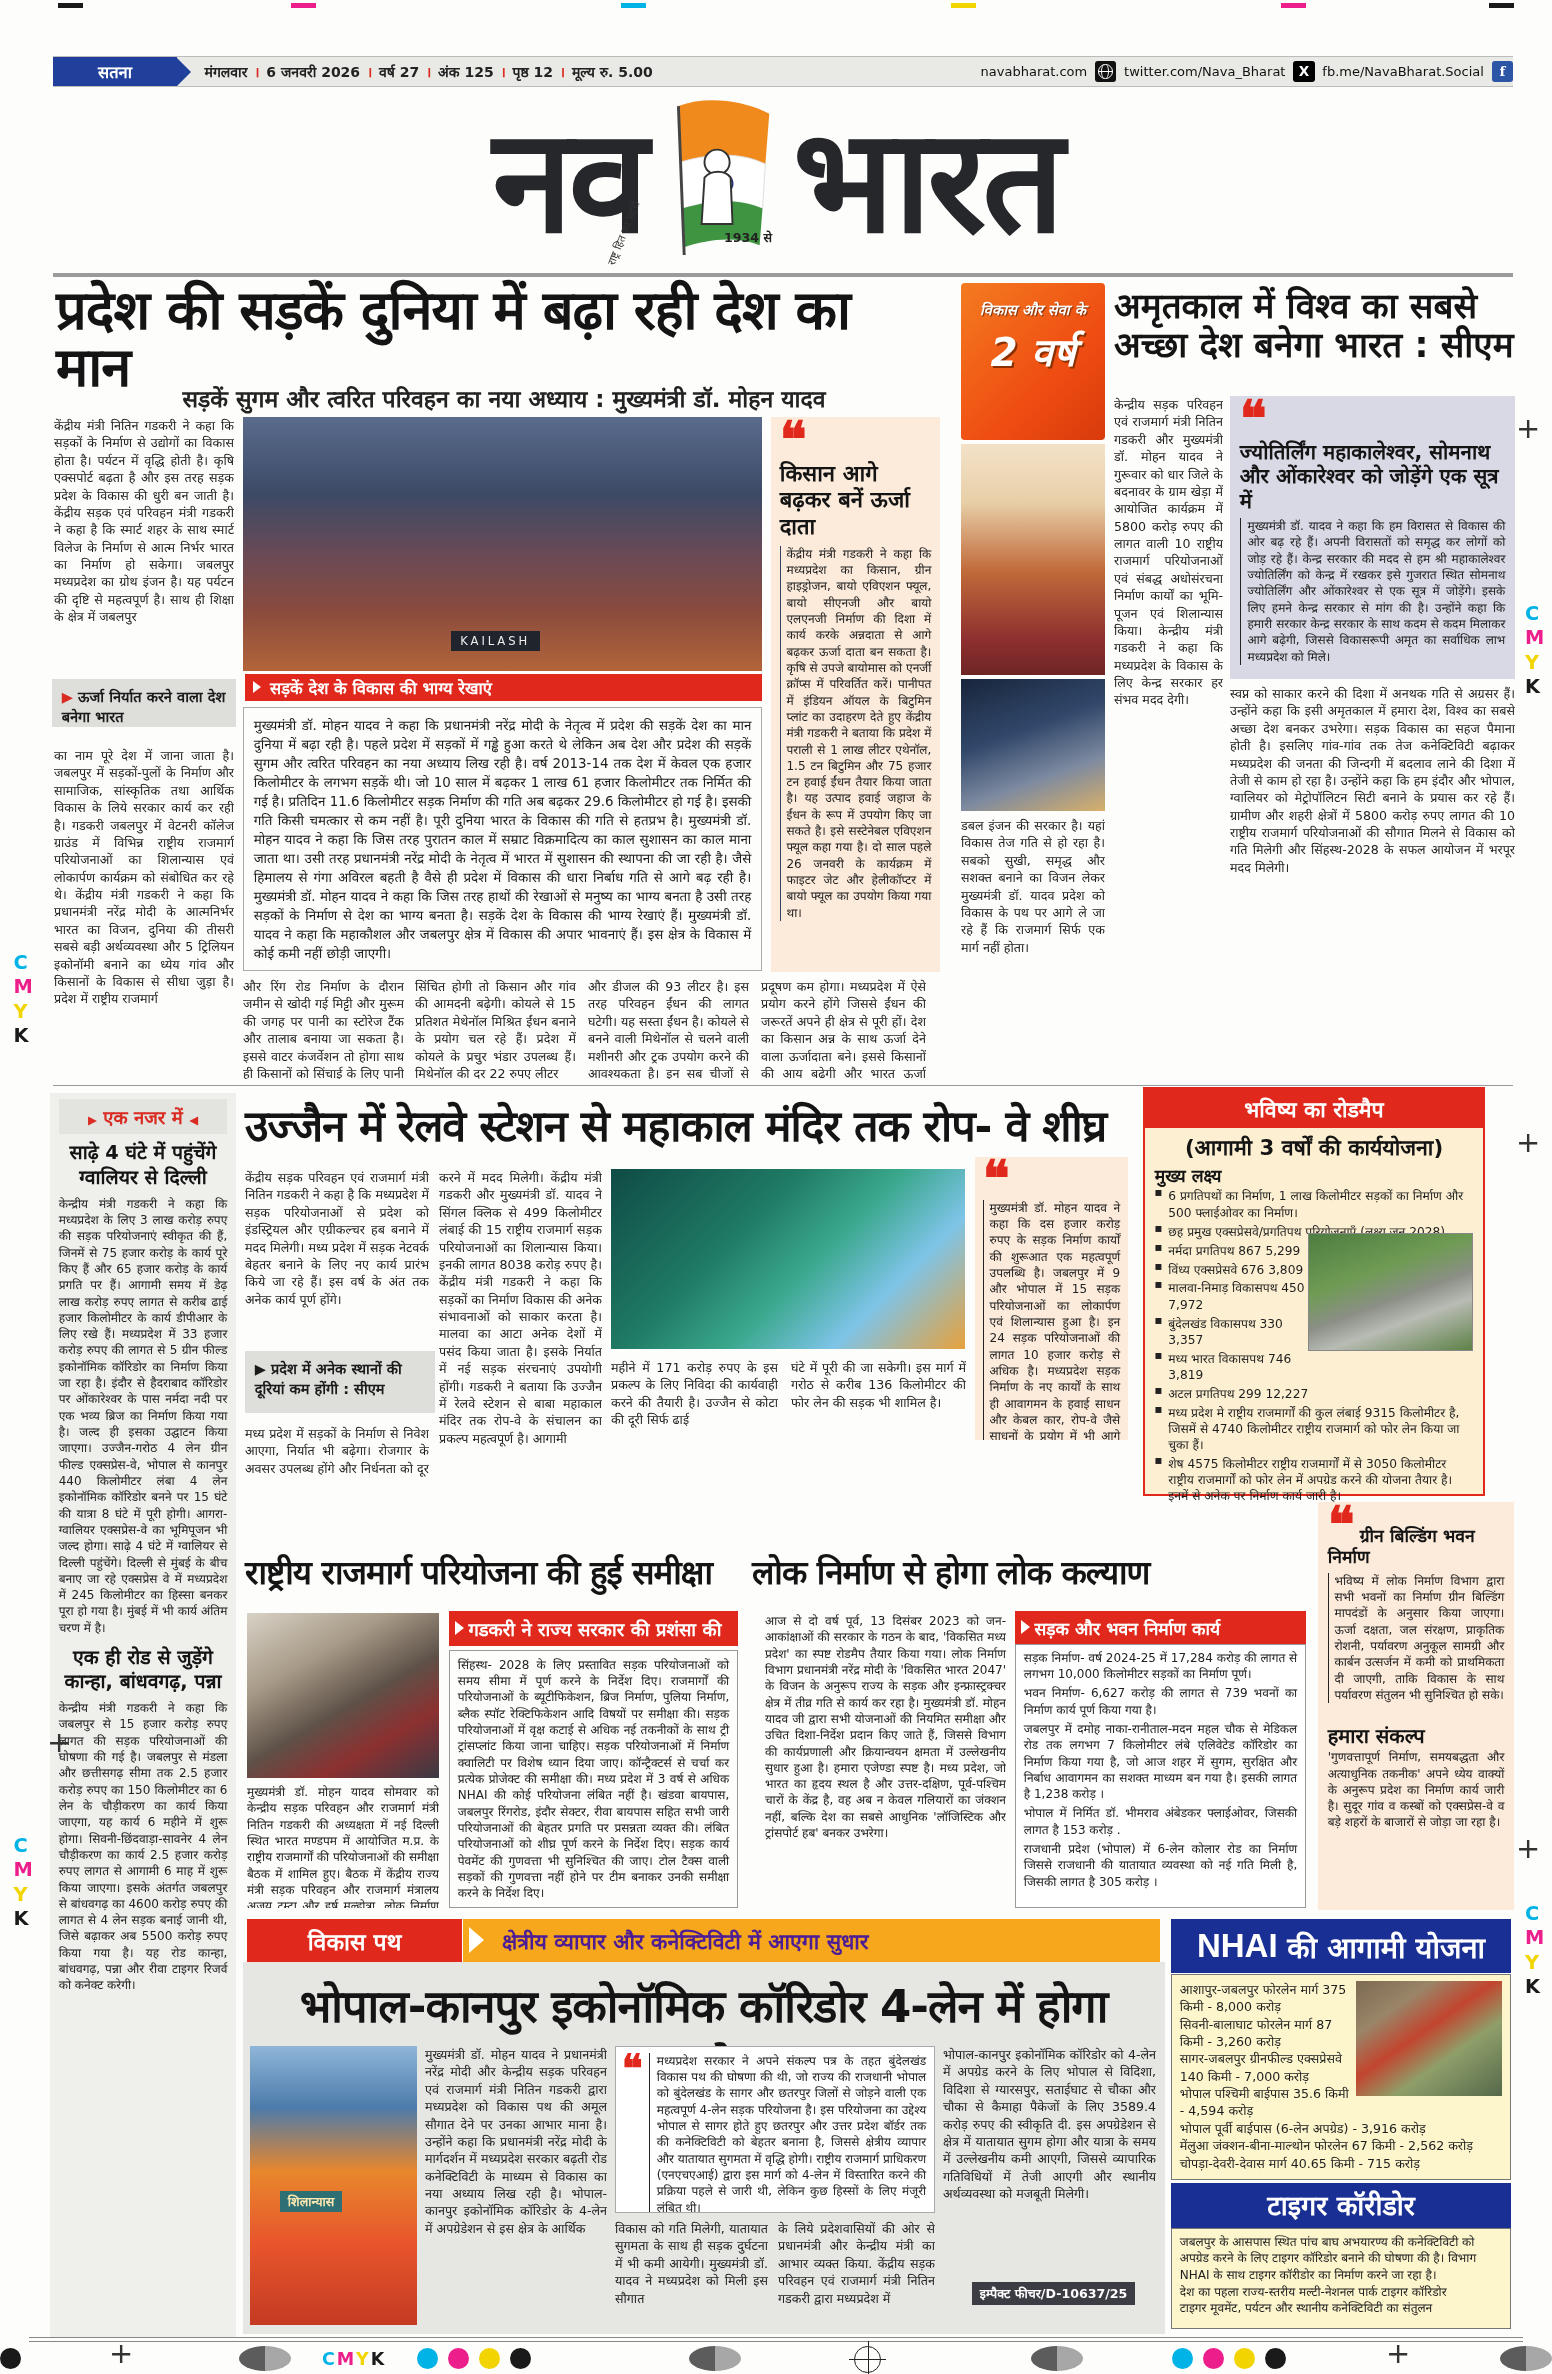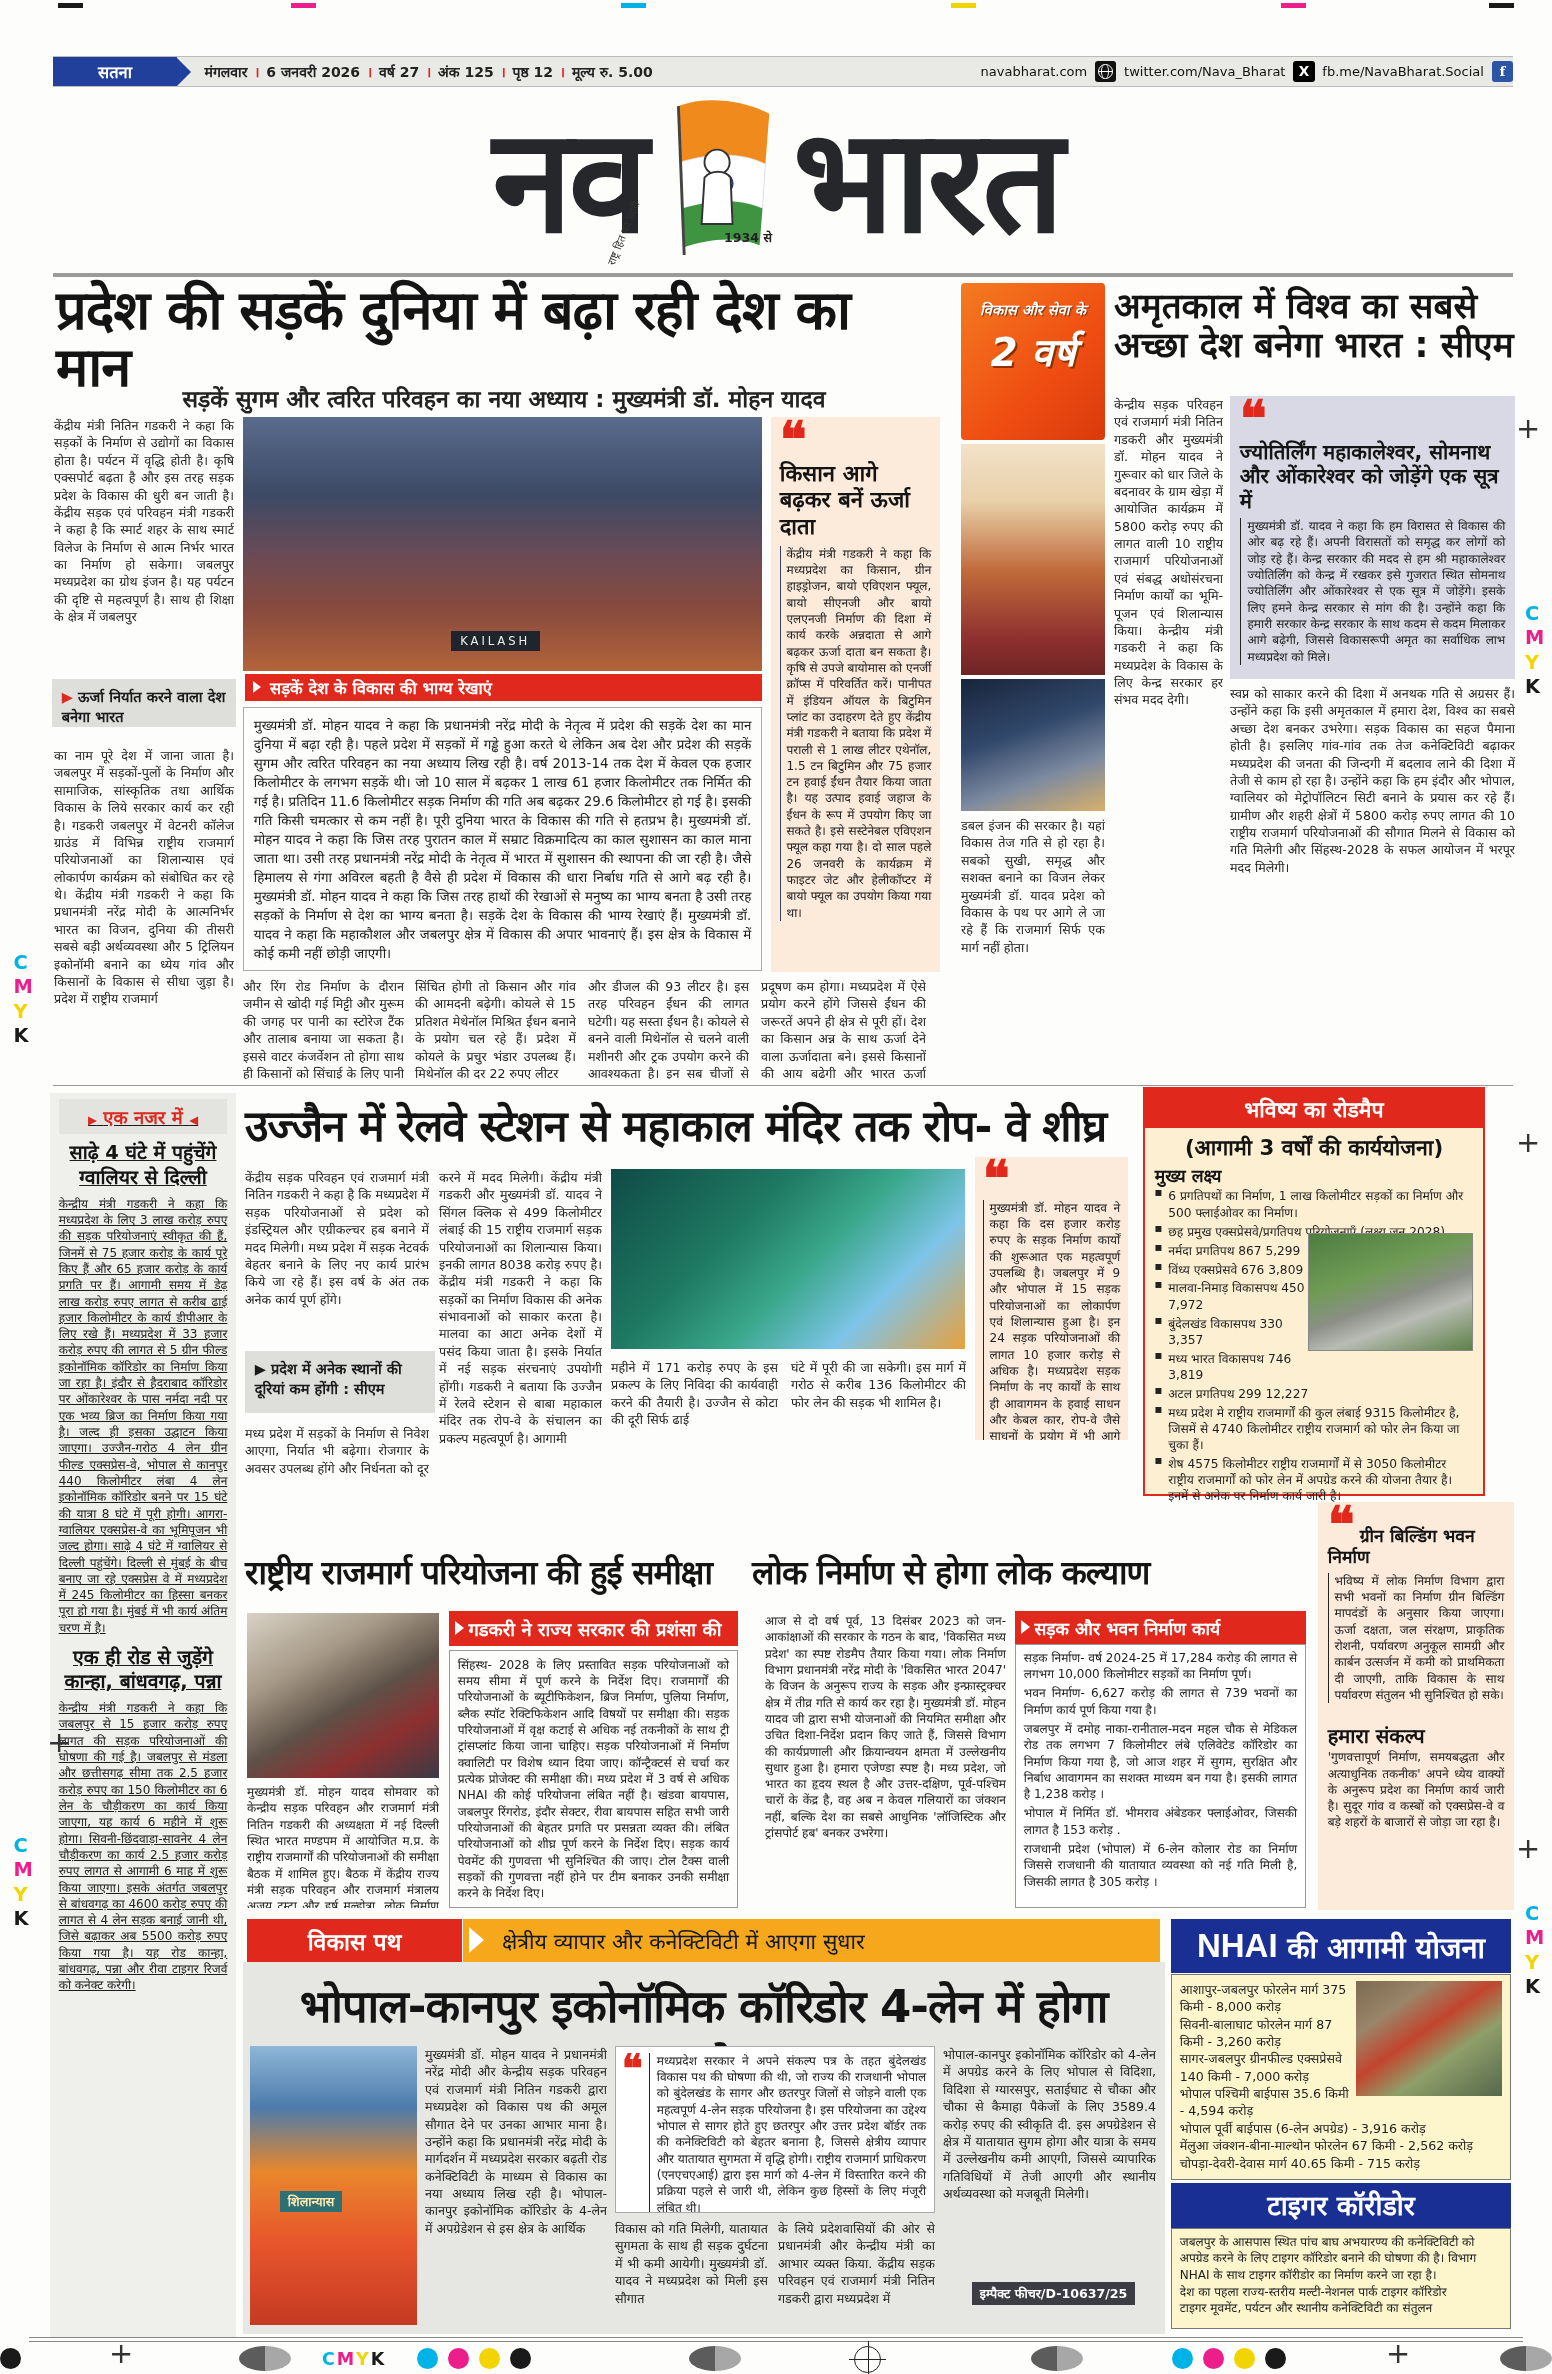--- a/index.html
+++ b/index.html
@@ -49,21 +49,21 @@
   .hrule{background:#999;height:1px;}
   
   .badge{left:961px;top:283px;width:144px;height:157px;background:linear-gradient(135deg,#f47b20,#ef4d12 60%,#d93a0c);border-radius:3.9px;color:#fff;text-align:center;padding-top:15.5px;box-sizing:border-box;}
   .badge .l1{font-size:14.6px;font-weight:bold;font-style:italic;text-shadow:1px 1px 1px #7a2c00;}
   .badge .l2{font-size:39px;font-weight:bold;font-style:italic;text-shadow:1.9px 1.9px 0 #8b3000;margin-top:5.8px;}
   
   .cm-head{left:1114px;top:287px;width:403px;font-size:35px;font-weight:bold;line-height:1.12;color:#141414;}
   .rope-head{left:245px;top:1095px;width:885px;font-size:43px;font-weight:bold;color:#141414;letter-spacing:-1px;}
   .sec-head{font-weight:bold;color:#141414;}
   
-  .sidebar{left:50px;top:1093px;width:186px;height:1244px;background:#efefec;box-sizing:border-box;padding:5.8px 8.7px;overflow:hidden;text-decoration:underline;}
+  .sidebar{left:50px;top:1093px;width:186px;height:1244px;background:#efefec;box-sizing:border-box;padding:5.8px 8.7px;overflow:hidden;}
   .sb-tag{background:#e3e3e0;color:#d92b21;font-weight:bold;font-size:18.4px;text-align:center;padding:4.9px 0;}
   .sb-arrow{color:#d92b21;font-size:11.6px;}
   .sb-head{font-size:19.4px;font-weight:bold;text-align:center;color:#141414;line-height:1.25;margin:7.8px 0 5.8px;}
   
   .roadmap{left:1143px;top:1087px;width:342px;height:409px;background:#fdf0d2;border:2.9px solid #e0281c;box-sizing:border-box;}
   .rm-title{background:#e0281c;color:#fff;font-weight:bold;font-size:21.3px;text-align:center;padding:4.9px 0;}
   .rm-sub{font-size:21.3px;font-weight:bold;text-align:center;color:#141414;padding:3.9px 0 0;}
   .rm-goals{font-size:17.5px;font-weight:bold;color:#141414;padding:1.9px 9.7px;}
   .rm-list{margin:0;padding:0 9.7px 5.8px 9.7px;list-style:none;}
   .rm-list li{font-size:12.2px;line-height:1.32;margin-bottom:2.9px;padding-left:13.6px;position:relative;color:#1d1d1d;}
@@ -275,21 +275,21 @@
     <span class="qmark">❝</span>
     <span class="qtitle" style="font-size:17.5px;">ग्रीन बिल्डिंग भवन निर्माण</span>
     <div class="bts j" style="margin-top:4.9px;border-left:1.9px solid #222;padding-left:5.8px;">भविष्य में लोक निर्माण विभाग द्वारा सभी भवनों का निर्माण ग्रीन बिल्डिंग मापदंडों के अनुसार किया जाएगा। ऊर्जा दक्षता, जल संरक्षण, प्राकृतिक रोशनी, पर्यावरण अनुकूल सामग्री और कार्बन उत्सर्जन में कमी को प्राथमिकता दी जाएगी, ताकि विकास के साथ पर्यावरण संतुलन भी सुनिश्चित हो सके।</div>
     <div class="hb" style="font-size:20px;margin-top:19px;">हमारा संकल्प</div>
     <div class="bts j">'गुणवत्तापूर्ण निर्माण, समयबद्धता और अत्याधुनिक तकनीक' अपने ध्येय वाक्यों के अनुरूप प्रदेश का निर्माण कार्य जारी है। सुदूर गांव व कस्बों को एक्सप्रेस-वे व बड़े शहरों के बाजारों से जोड़ा जा रहा है।</div>
   </div>
 
   <div class="abs redtab" style="left:247px;top:1919px;width:215px;height:43px;font-size:23px;justify-content:center;">
     <span>विकास पथ</span>
   </div>
-  <div class="abs" style="left:463px;top:1919px;width:697px;height:43px;background:#f7a71b;display:flex;align-items:center;padding-left:39px;box-sizing:border-box;font-size:21.3px;font-weight:normal;color:#0f172a;">
+  <div class="abs" style="left:463px;top:1919px;width:697px;height:43px;background:#f7a71b;display:flex;align-items:center;padding-left:39px;box-sizing:border-box;font-size:21.3px;font-weight:bold;color:#4c1d95;">
     <span style="position:absolute;left:5.8px;top:7.8px;width:0;height:0;border-top:13.6px solid transparent;border-bottom:13.6px solid transparent;border-left:15.5px solid #fff;"></span>
     <span>क्षेत्रीय व्यापार और कनेक्टिविटी में आएगा सुधार</span>
   </div>
   <div class="abs panel"></div>
   <div class="abs sec-head" style="left:250px;top:1974px;width:907px;font-size:45px;text-align:center;letter-spacing:-1px;">भोपाल-कानपुर इकोनॉमिक कॉरिडोर 4-लेन में होगा अपग्रेड</div>
   <div class="abs photo" style="left:250px;top:2046px;width:167px;height:279px;background:linear-gradient(180deg,#8fb6d8 0%,#4c7bab 22%,#e8872c 45%,#e8562c 70%,#c43a22 100%);">
     <div style="position:absolute;left:18%;top:52%;background:#2e6f74;color:#ffe9b0;font-size:12.6px;font-weight:bold;padding:1.9px 7.8px;">शिलान्यास</div>
   </div>
   <div class="abs bt j ovh" style="left:425px;top:2046px;width:182px;height:279px;">मुख्यमंत्री डॉ. मोहन यादव ने प्रधानमंत्री नरेंद्र मोदी और केन्द्रीय सड़क परिवहन एवं राजमार्ग मंत्री नितिन गडकरी द्वारा मध्यप्रदेश को विकास पथ की अमूल सौगात देने पर उनका आभार माना है। उन्होंने कहा कि प्रधानमंत्री नरेंद्र मोदी के मार्गदर्शन में मध्यप्रदेश सरकार बढ़ती रोड कनेक्टिविटी के माध्यम से विकास का नया अध्याय लिख रही है। भोपाल-कानपुर इकोनॉमिक कॉरिडोर के 4-लेन में अपग्रेडेशन से इस क्षेत्र के आर्थिक</div>
   <div class="abs ovh" style="left:615px;top:2046px;width:320px;height:167px;background:#fff;border:1px solid #aaa;box-sizing:border-box;padding:5.8px 7.8px 5.8px 33px;">

